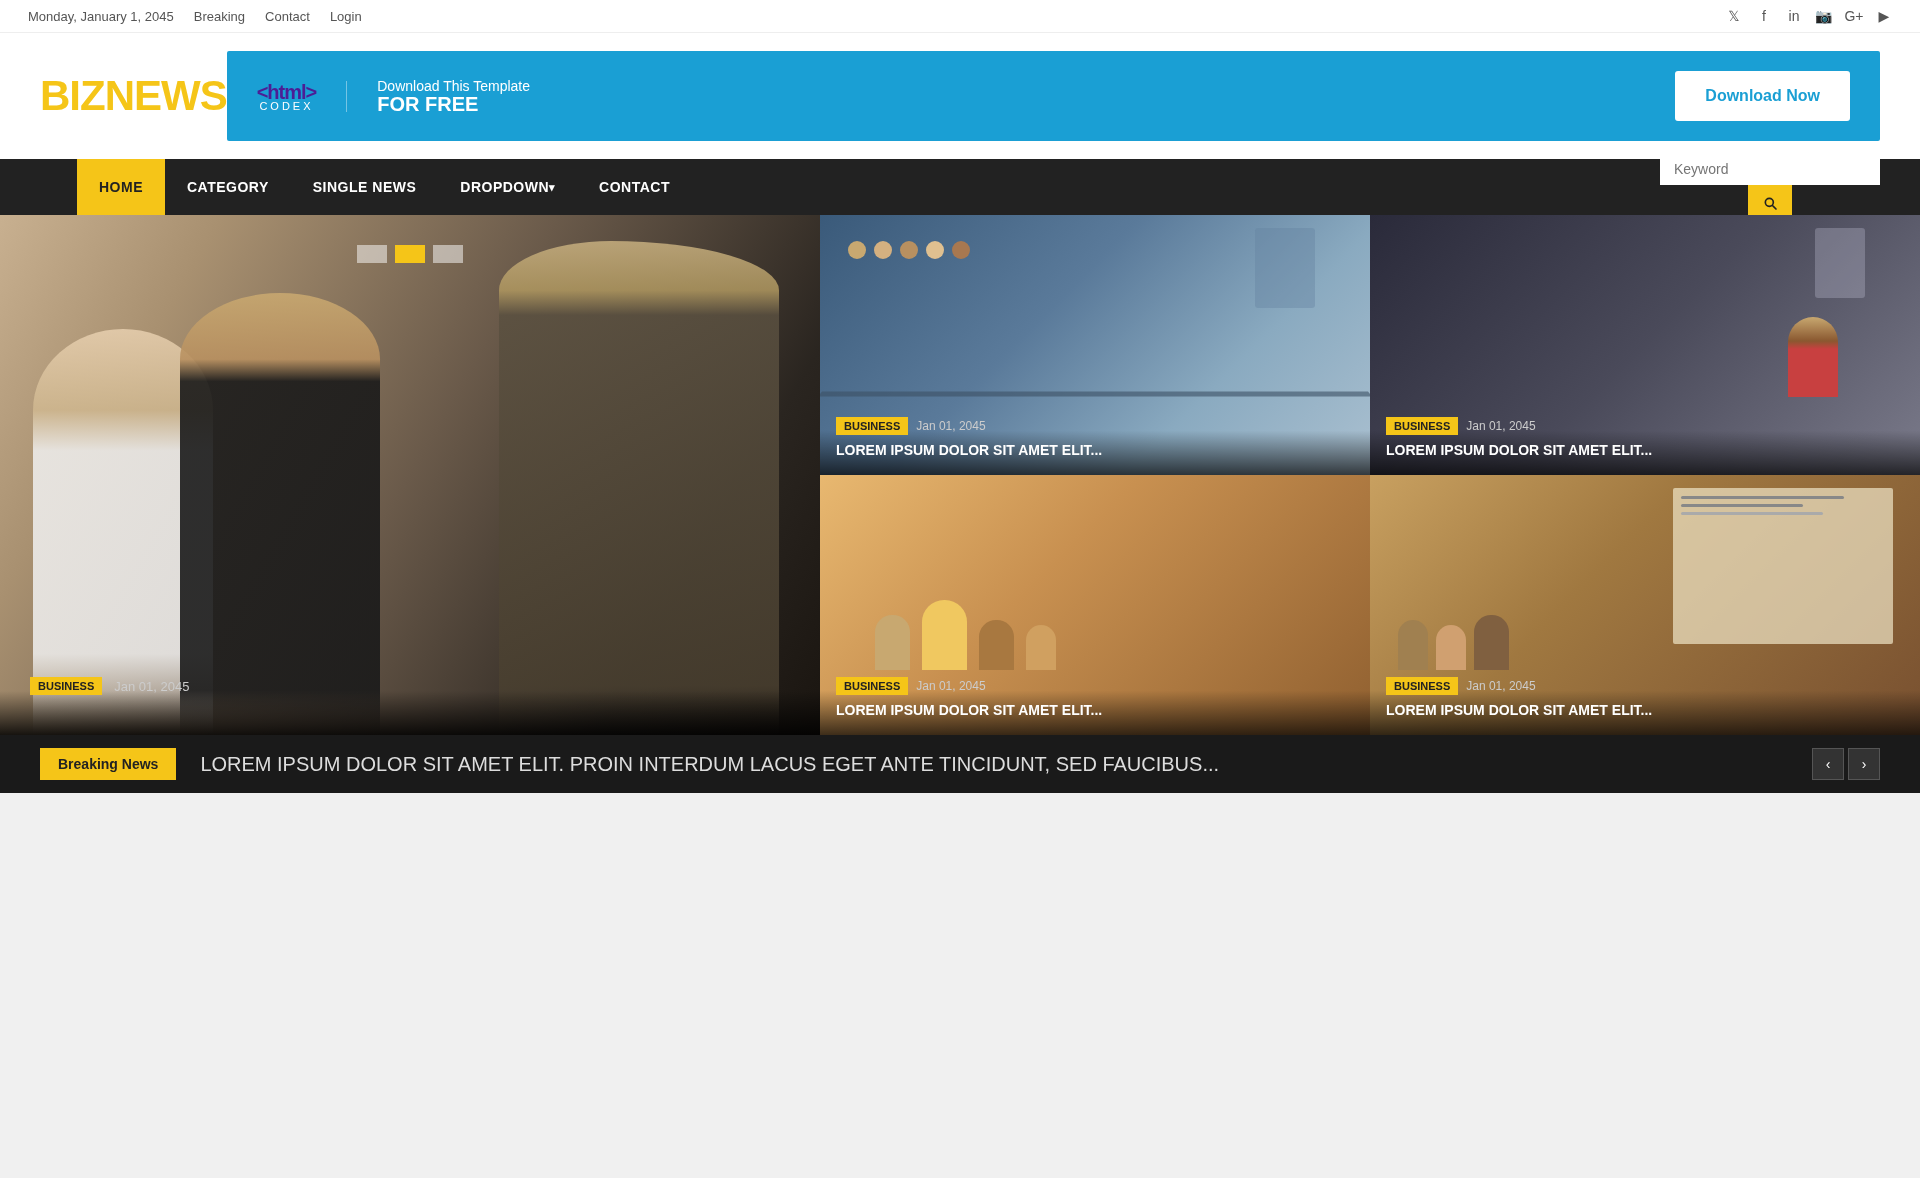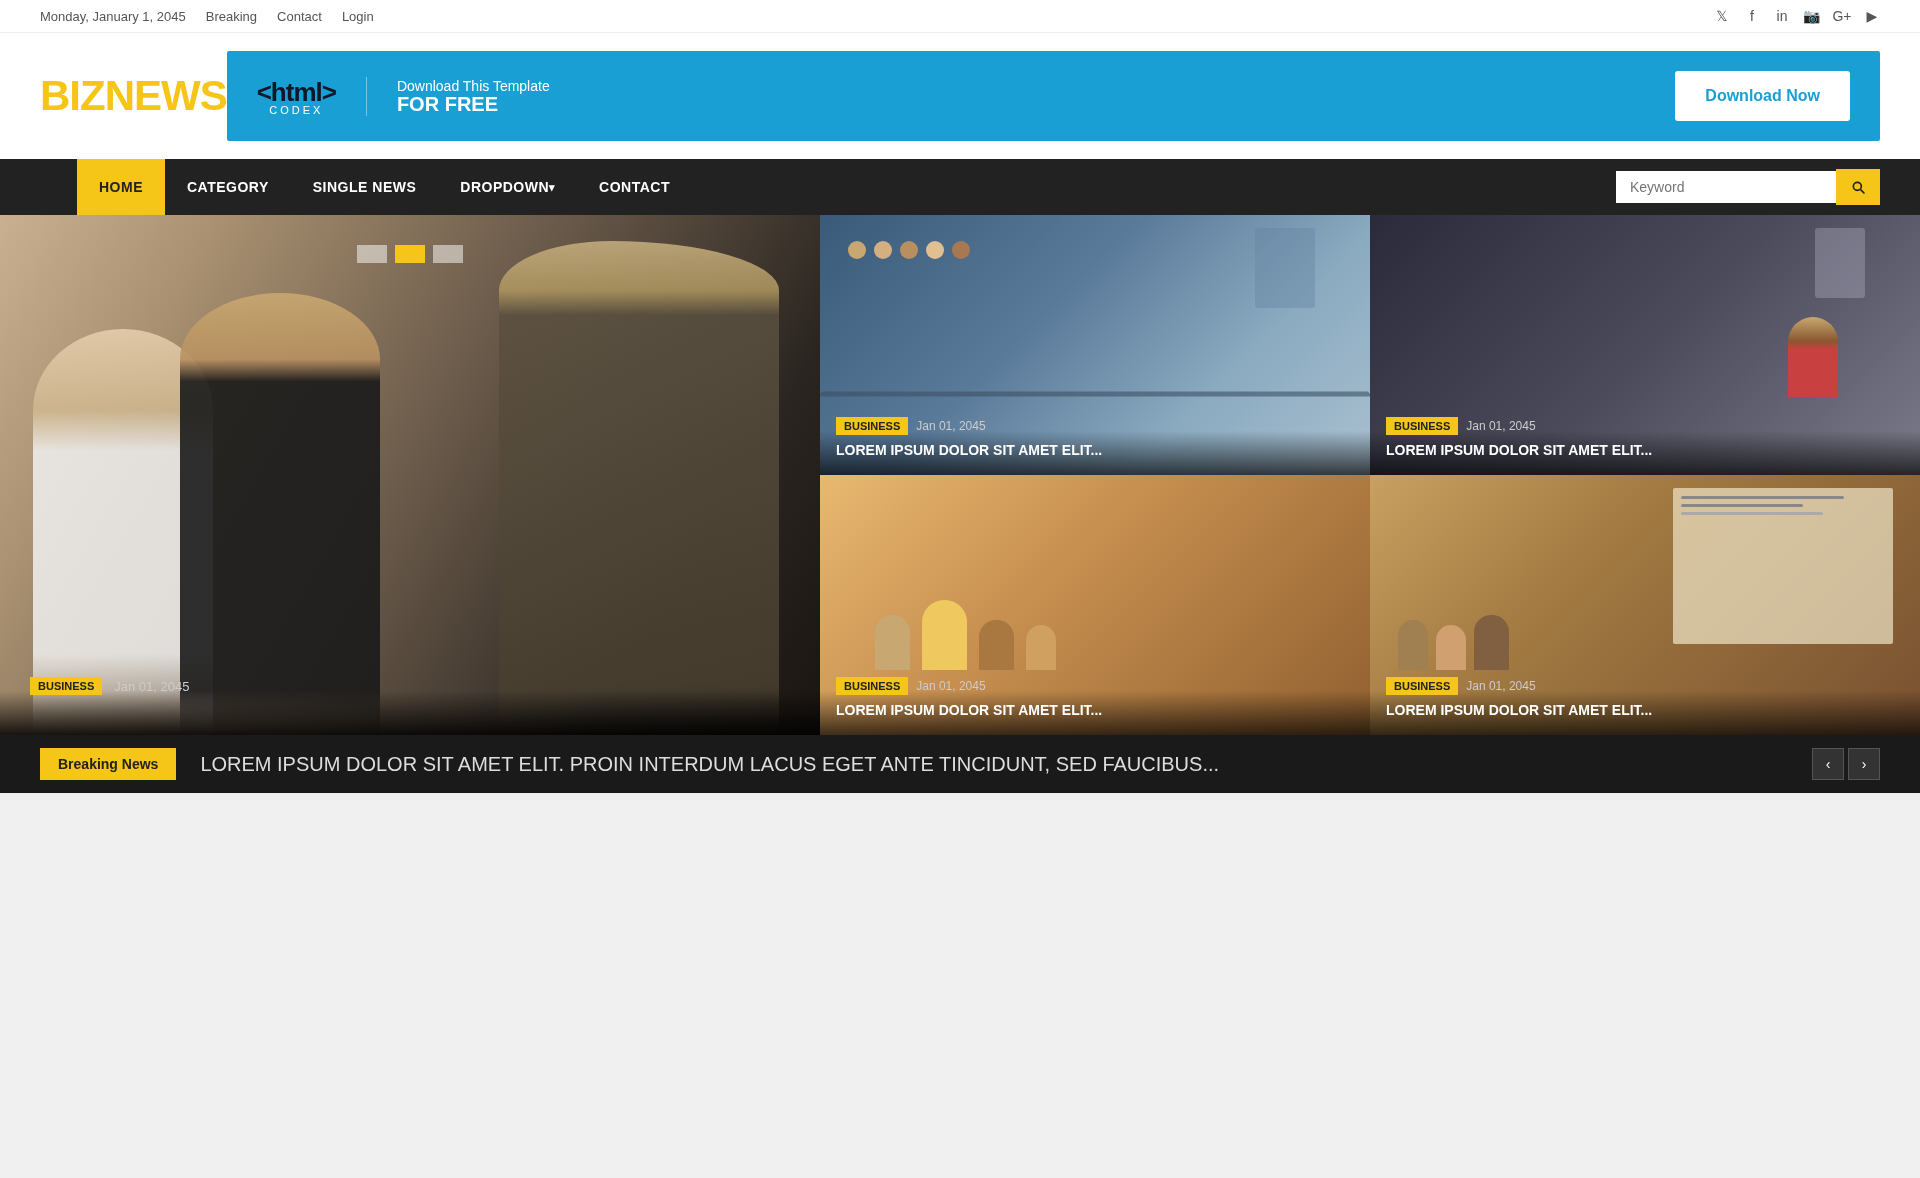--- a/index.html
+++ b/index.html
@@ -4,21 +4,21 @@
   <style>
     * { margin: 0; padding: 0; box-sizing: border-box; }
     body { font-family: Arial, sans-serif; background: #f0f0f0; width: 1920px; }
 
     
     .top-bar {
       background: #fff;
       display: flex;
       align-items: center;
       justify-content: space-between;
-      padding: 8px 40px;
+      padding: 8px 28px;
       border-bottom: 1px solid #eee;
     }
     .top-bar-left { display: flex; align-items: center; gap: 20px; }
     .top-bar-left span { color: #555; font-size: 13px; }
     .top-bar-left a { color: #555; font-size: 13px; text-decoration: none; }
     .top-bar-right { display: flex; align-items: center; gap: 14px; }
     .top-bar-right a { color: #555; font-size: 14px; text-decoration: none; }
     .social-icon { width: 16px; height: 16px; display: inline-flex; align-items: center; justify-content: center; color: #555; font-size: 13px; }
 
     
@@ -43,21 +43,21 @@
     }
     .banner-html {
       display: flex;
       flex-direction: column;
       align-items: center;
       justify-content: center;
       border-right: 1px solid rgba(255,255,255,0.4);
       padding-right: 30px;
       margin-right: 30px;
     }
-    .banner-html .html-tag { color: #0f172a; font-size: 26px; font-weight: bold; letter-spacing: -1px; }
+    .banner-html .html-tag { color: #4c1d95; font-size: 20px; font-weight: bold; letter-spacing: -1px; }
     .banner-html .codex { color: #fff; font-size: 11px; letter-spacing: 3px; margin-top: -4px; }
     .banner-text { flex: 1; color: #fff; }
     .banner-text .small { font-size: 14px; display: block; }
     .banner-text .big { font-size: 20px; font-weight: 900; line-height: 1; }
     .banner-btn {
       background: #fff;
       color: #1a9fd4;
       padding: 14px 28px;
       font-size: 16px;
       font-weight: bold;
@@ -85,21 +85,21 @@
       padding: 0 22px;
       height: 56px;
       display: flex;
       align-items: center;
       cursor: pointer;
       text-transform: uppercase;
       text-decoration: none;
     }
     .nav-item.active { background: #f5c518; color: #222; }
     .nav-item.dropdown::after { content: ' ▾'; font-size: 11px; }
-    .nav-search { display: flex; align-items: center; margin-left: auto; }
+    .nav-search { display: flex; align-items: center; margin-left: auto; flex-direction: column; }
     .nav-search input {
       background: #fff;
       border: none;
       padding: 8px 14px;
       font-size: 14px;
       width: 220px;
       outline: none;
       color: #999;
     }
     .nav-search button {

